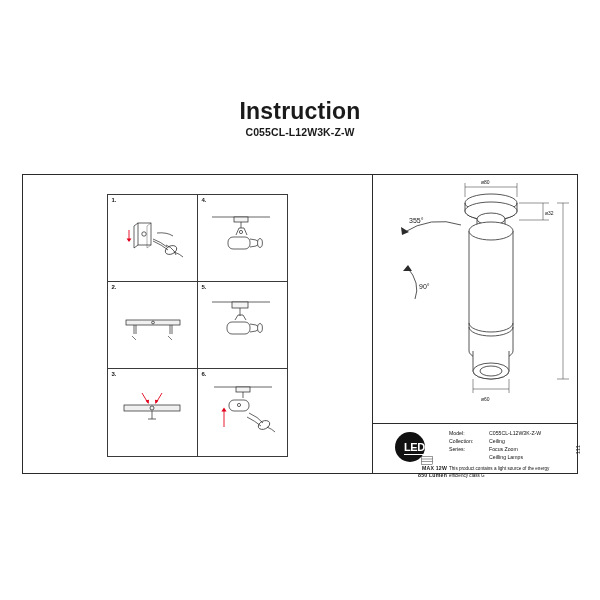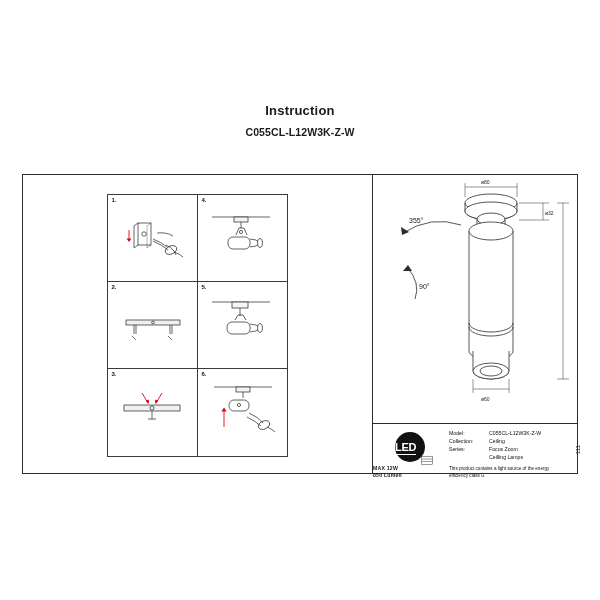--- a/index.html
+++ b/index.html
@@ -22,21 +22,21 @@
   }
   
   .title-block {
     position: absolute;
     left: 0;
     top: 100px;
     width: 600px;
     text-align: center;
   }
   .title {
-    font-size: 13px;
+    font-size: 23px;
     font-weight: bold;
     letter-spacing: 0.2px;
     line-height: 22px;
   }
   .subtitle {
     font-size: 10.5px;
     font-weight: bold;
     margin-top: 4px;
     letter-spacing: 0.1px;
   }
@@ -123,21 +123,21 @@
     position: absolute;
     left: 373px;
     top: 424px;
     width: 204px;
     height: 49px;
     display: flex;
   }
   .led-box {
     width: 74px;
     padding-top: 8px;
-    text-align: left;
+    text-align: right;
     box-sizing: border-box;
   }
   .led-circle {
     width: 30px; height: 30px;
     border-radius: 50%;
     background: #111;
     color: #fff;
     margin: 0 auto;
     font-size: 11px;
     font-weight: bold;

